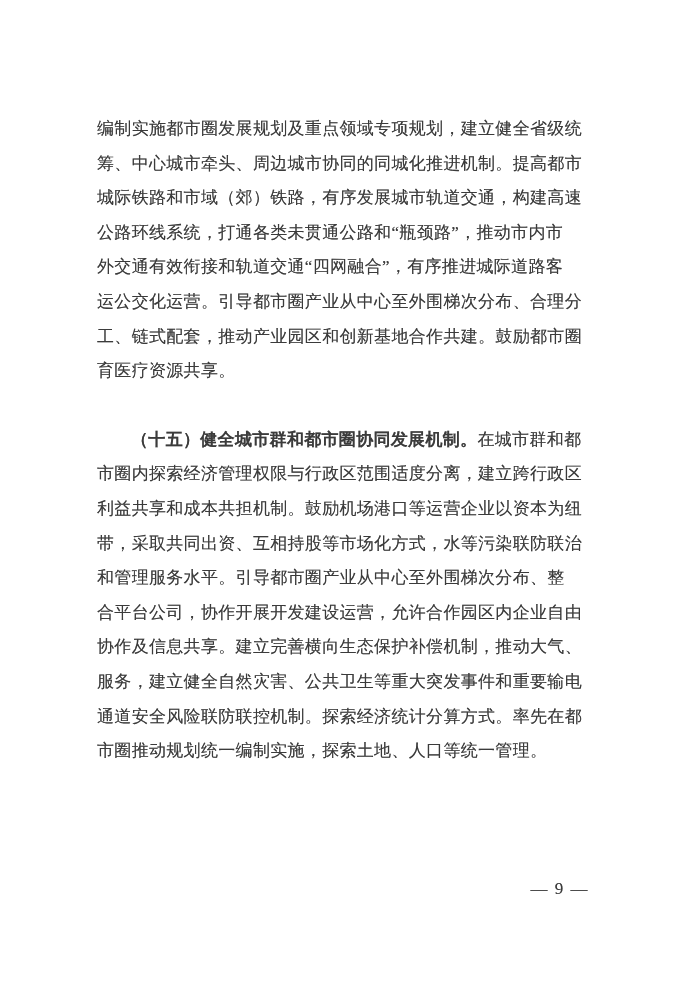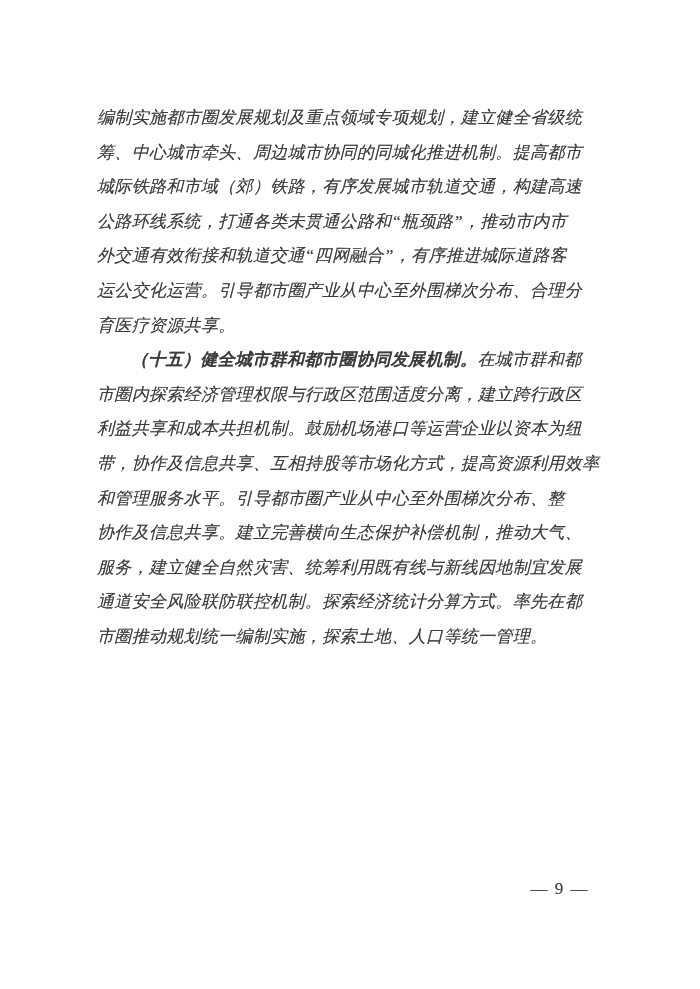--- a/index.html
+++ b/index.html
@@ -12,38 +12,38 @@
     width: 700px;
     height: 989px;
     background: #ffffff;
     overflow: hidden;
     font-family: "Liberation Serif", "DejaVu Serif", serif;
     color: #3b3b3b;
   }
   .text-block {
     position: absolute;
     left: 97px;
-    top: 101px;
+    top: 112px;
     width: 507px;
-    font-style: italic;
   }
   .para {
     margin: 0;
     padding: 0;
   }
   .line {
     font-size: 17px;
     line-height: 34.6px;
     height: 34.6px;
     letter-spacing: 0.32px;
     white-space: nowrap;
     text-shadow: 0 0 0.5px rgba(70, 70, 70, 0.55);
   }
   .indent-2em {
     text-indent: 2em;
+    margin-top: 34px;
   }
   .bold {
     font-weight: bold;
   }
   .page-footer {
     position: absolute;
     top: 879px;
     left: 0;
     right: 111px;
     text-align: right;
@@ -60,33 +60,35 @@
 
   <div class="text-block">
 
     <div class="para">
       <div class="line">编制实施都市圈发展规划及重点领域专项规划，建立健全省级统</div>
       <div class="line">筹、中心城市牵头、周边城市协同的同城化推进机制。提高都市</div>
       <div class="line">城际铁路和市域（郊）铁路，有序发展城市轨道交通，构建高速</div>
       <div class="line">公路环线系统，打通各类未贯通公路和“瓶颈路”，推动市内市</div>
       <div class="line">外交通有效衔接和轨道交通“四网融合”，有序推进城际道路客</div>
       <div class="line">运公交化运营。引导都市圈产业从中心至外围梯次分布、合理分</div>
+      <div class="line">工、链式配套，推动产业园区和创新基地合作共建。鼓励都市圈</div>
       <div class="line">育医疗资源共享。</div>
     </div>
 
     <div class="para">
       <div class="line indent-2em">
         <span class="bold">（十五）健全城市群和都市圈协同发展机制。</span><span>在城市群和都</span>
       </div>
       <div class="line">市圈内探索经济管理权限与行政区范围适度分离，建立跨行政区</div>
       <div class="line">利益共享和成本共担机制。鼓励机场港口等运营企业以资本为纽</div>
-      <div class="line">带，协作及信息共享、互相持股等市场化方式，提高资源利用效率</div>
+      <div class="line">带，采取共同出资、互相持股等市场化方式，水等污染联防联治</div>
       <div class="line">和管理服务水平。引导都市圈产业从中心至外围梯次分布、整</div>
+      <div class="line">合平台公司，协作开展开发建设运营，允许合作园区内企业自由</div>
       <div class="line">协作及信息共享。建立完善横向生态保护补偿机制，推动大气、</div>
-      <div class="line">服务，建立健全自然灾害、统筹利用既有线与新线因地制宜发展</div>
+      <div class="line">服务，建立健全自然灾害、公共卫生等重大突发事件和重要输电</div>
       <div class="line">通道安全风险联防联控机制。探索经济统计分算方式。率先在都</div>
       <div class="line">市圈推动规划统一编制实施，探索土地、人口等统一管理。</div>
     </div>
 
   </div>
 
   <div class="page-footer">— 9 —</div>
 
 </div>
 

